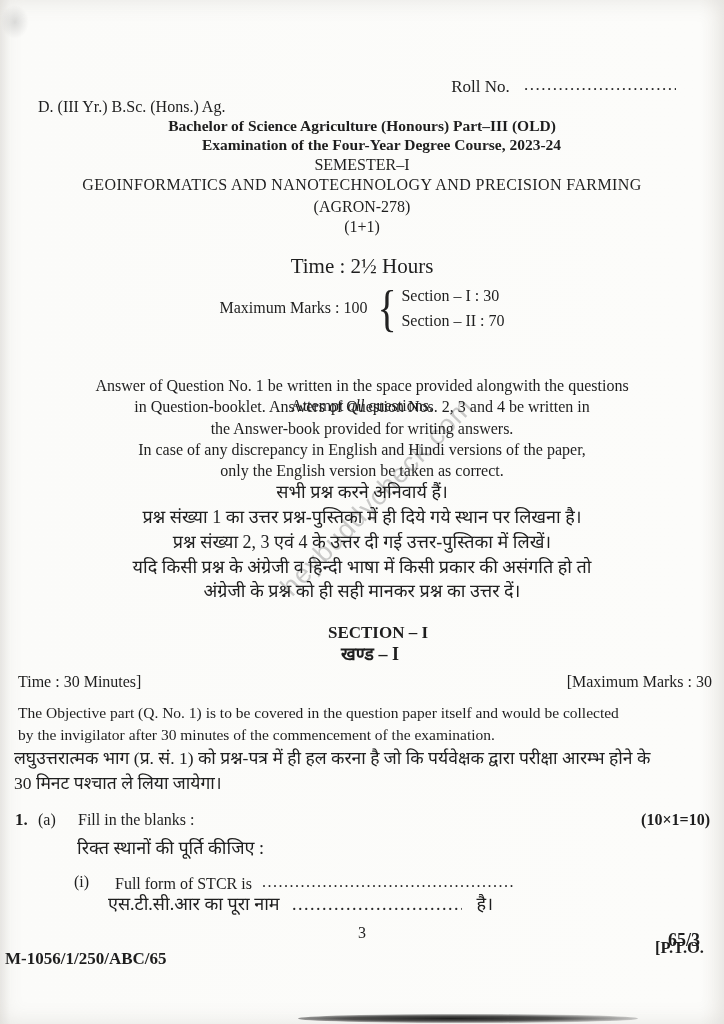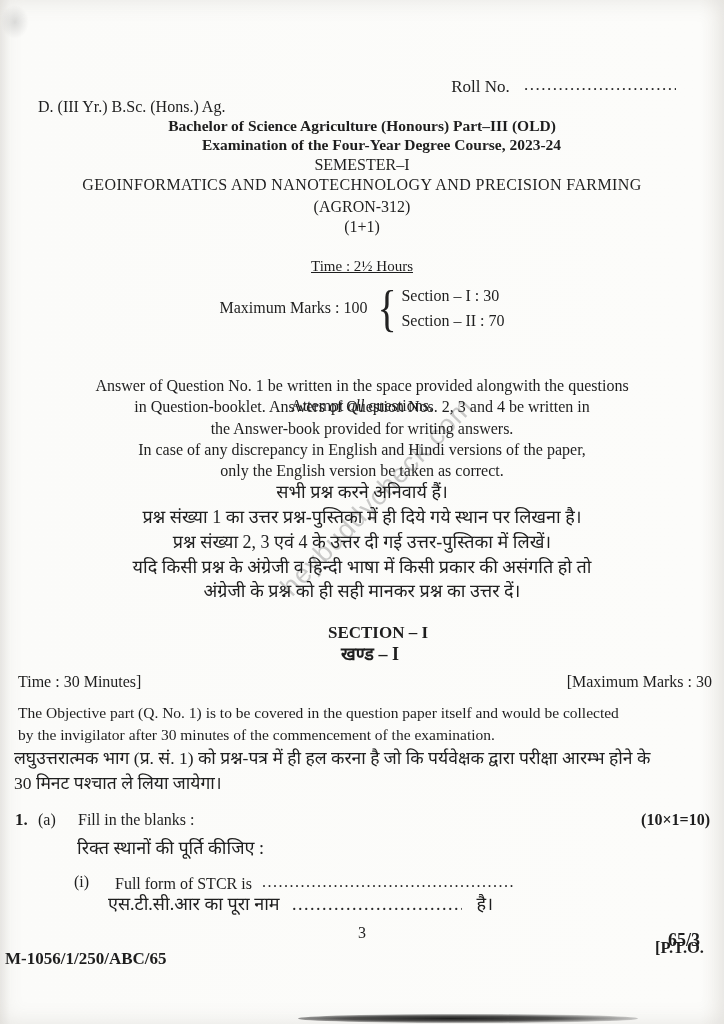--- a/index.html
+++ b/index.html
@@ -62,24 +62,24 @@
     <span>Roll No.</span>
     <span class="dots" style="width:152px; margin-left:10px;">............................................................</span>
   </div>
 
   <div class="line" style="top:96px; left:38px;">D. (III Yr.) B.Sc. (Hons.) Ag.</div>
 
   <div class="line center b" style="top:115px; font-size:15.5px;">Bachelor of Science Agriculture (Honours) Part–III (OLD)</div>
   <div class="line center b" style="top:134px; font-size:15.5px;padding-left:39px;">Examination of the Four-Year Degree Course, 2023-24</div>
   <div class="line center" style="top:154px;">SEMESTER–I</div>
   <div class="line center caps" style="top:174px;">GEOINFORMATICS AND NANOTECHNOLOGY AND PRECISION FARMING</div>
-  <div class="line center" style="top:196px;">(AGRON-312)</div>
+  <div class="line center" style="top:196px;">(AGRON-278)</div>
   <div class="line center" style="top:216px;">(1+1)</div>
 
-  <div class="line center" style="top:256px; font-size:15px;text-decoration:underline;">Time : 2½ Hours</div>
+  <div class="line center" style="top:256px; font-size:21px;">Time : 2½ Hours</div>
 
   <div class="marks-row">
     <span class="label">Maximum Marks : 100</span>
     <span class="brace">{</span>
     <span class="marks-stack">
       <div>Section – I : 30</div>
       <div>Section – II : 70</div>
     </span>
   </div>
 

